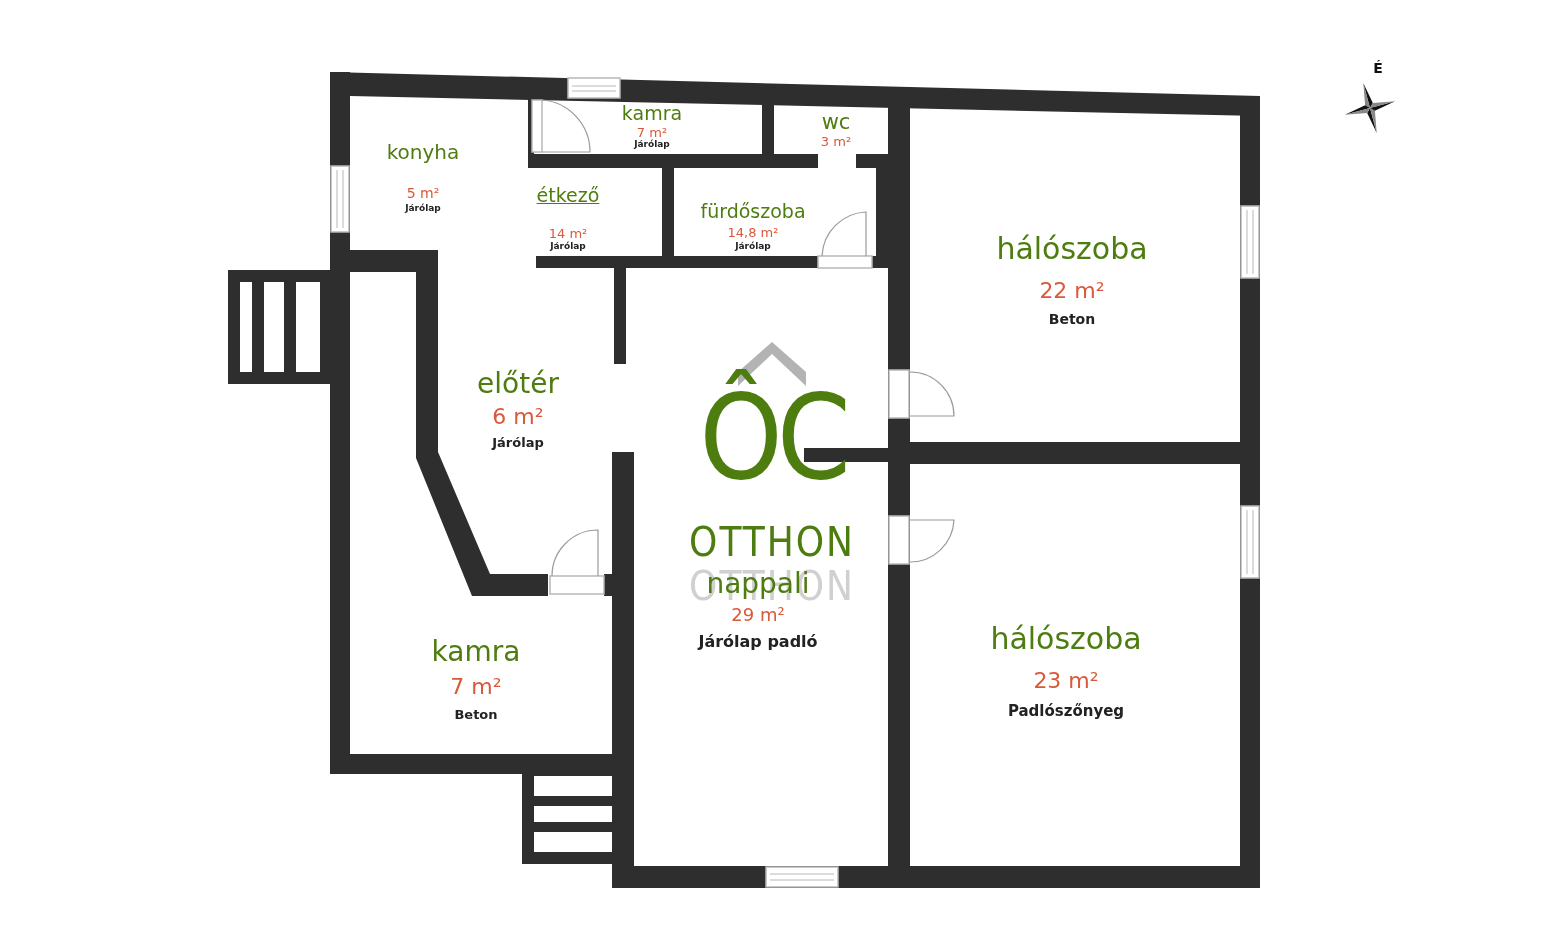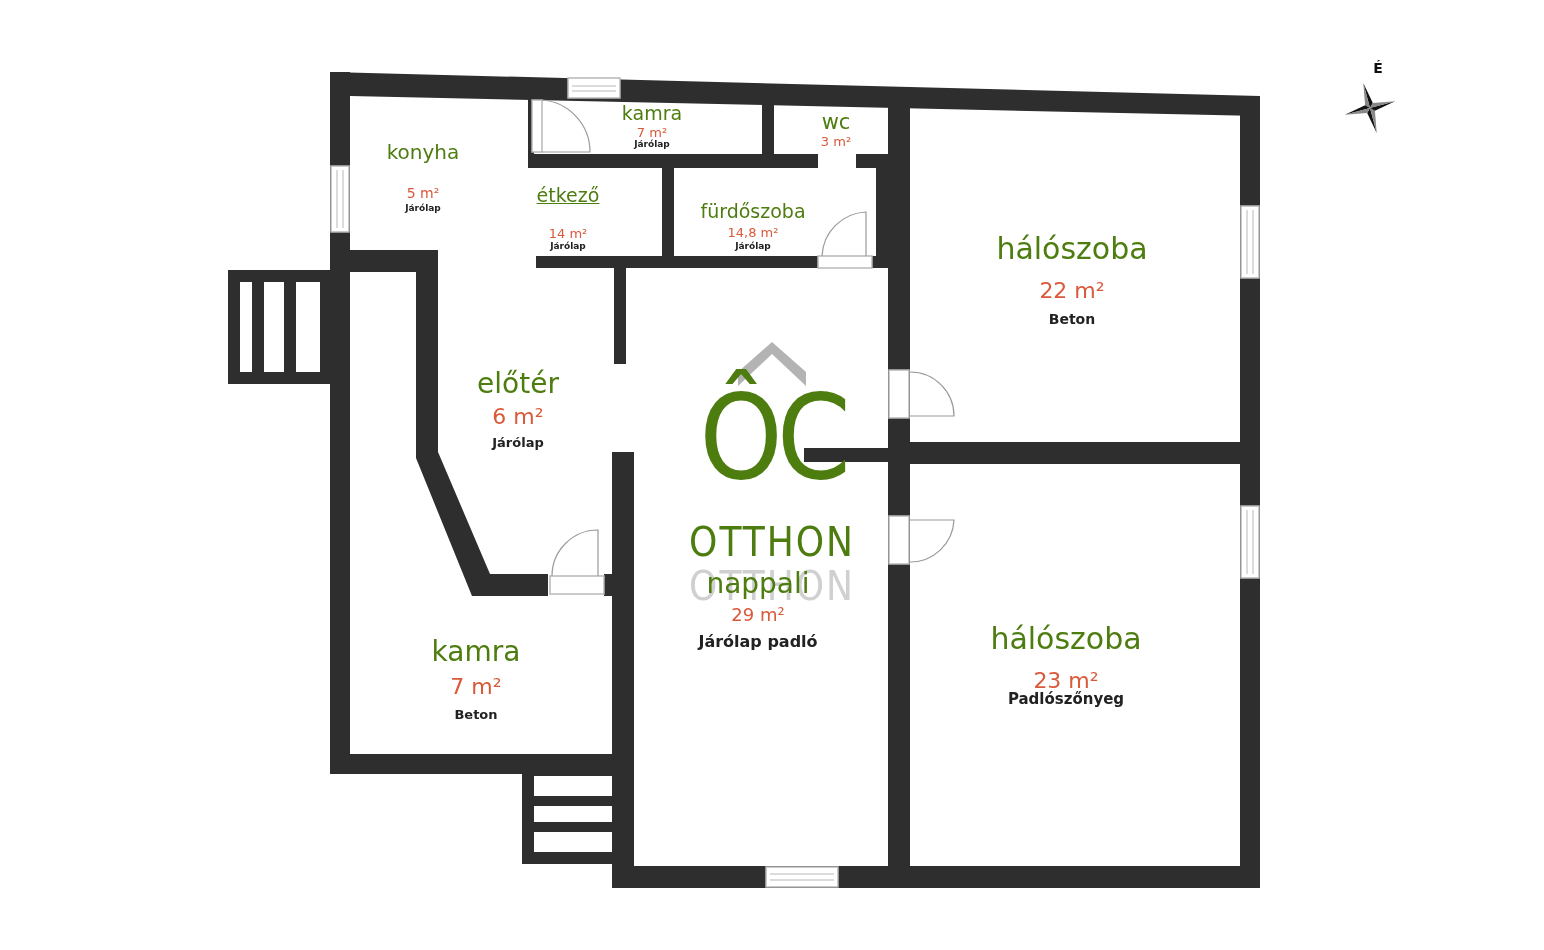--- a/index.html
+++ b/index.html
@@ -187,14 +187,14 @@
 
 <div class="label" style="left:476px; top:638px;">
   <div class="rname" style="font-size:28px;">kamra</div>
   <div class="rarea" style="font-size:22px; margin-top:10px;">7 m²</div>
   <div class="rfloor" style="font-size:13px; margin-top:10px;">Beton</div>
 </div>
 
 <div class="label" style="left:1066px; top:624px;">
   <div class="rname" style="font-size:30px;">hálószoba</div>
   <div class="rarea" style="font-size:22px; margin-top:16px;">23 m²</div>
-  <div class="rfloor" style="font-size:15px; ">Padlószőnyeg</div>
+  <div class="rfloor" style="font-size:15px; margin-top:12px;">Padlószőnyeg</div>
 </div>
 
 </body></html>

